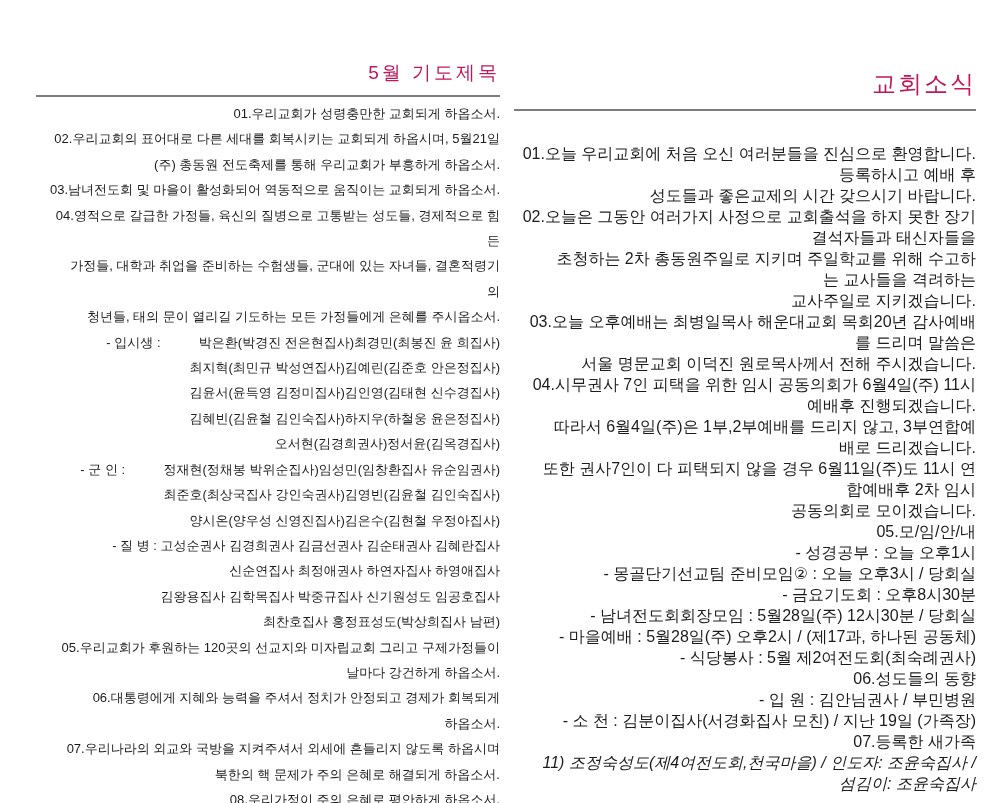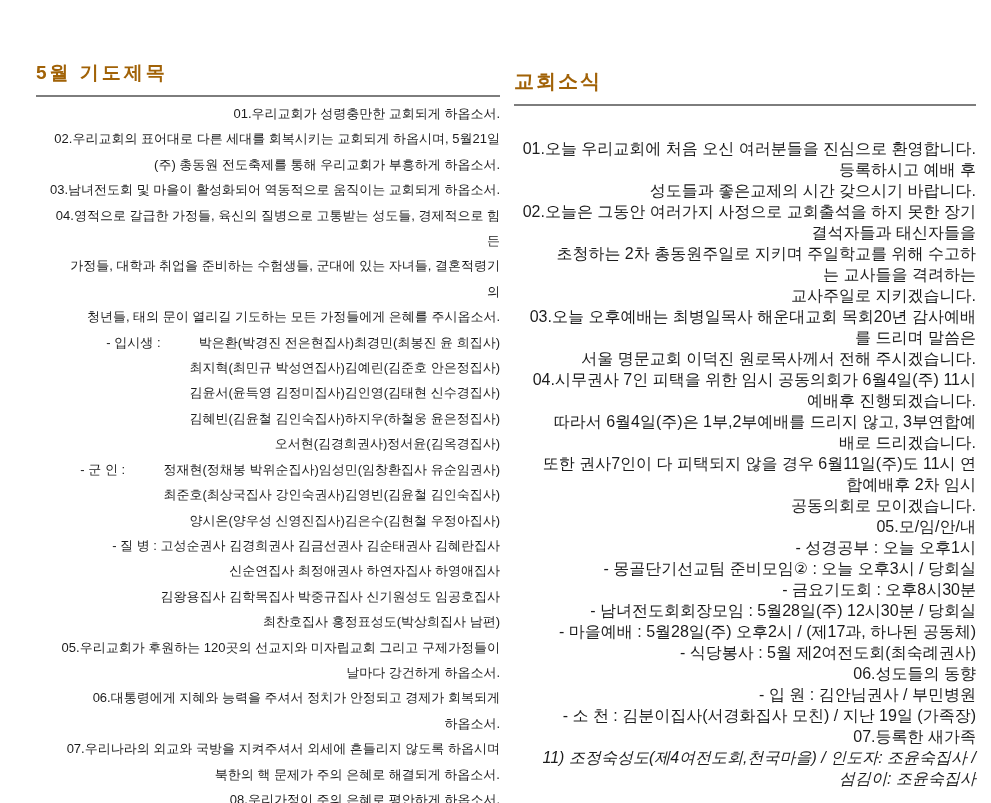--- a/index.html
+++ b/index.html
@@ -8,23 +8,23 @@
     width:991px; height:803px;
     background:#ffffff;
     font-family:"Liberation Sans","DejaVu Sans",sans-serif;
     color:#1b1b1b;
     overflow:hidden;
   }
   .col { position:absolute; top:0; }
   .col-left  { left:36px;  width:464px; }
   .col-right { left:514px; width:462px; }
 
-  .title { text-align:left; font-weight:bold; color:#a16207; }
+  .title { text-align:right; font-weight:normal; color:#be185d; }
   .col-left  .title { margin-top:60px; font-size:19px; letter-spacing:3px; }
-  .col-right .title { margin-top:68px; font-size:20px; letter-spacing:2px; }
+  .col-right .title { margin-top:68px; font-size:24px; letter-spacing:2px; }
 
   .rule { border:none; border-top:2px solid #7d7d7d; margin:9px 0 4px 0; }
 
   .lines { white-space:pre-wrap; }
   .col-left  .lines { font-size:13px;   line-height:25.4px; }
   .col-right .lines { font-size:16px; line-height:21px;margin-top:32px; }
 
   .line { white-space:pre-wrap;text-align:right; }
   .num { display:inline-block; width:25px; }
   .col-right .num { width:27px; }

